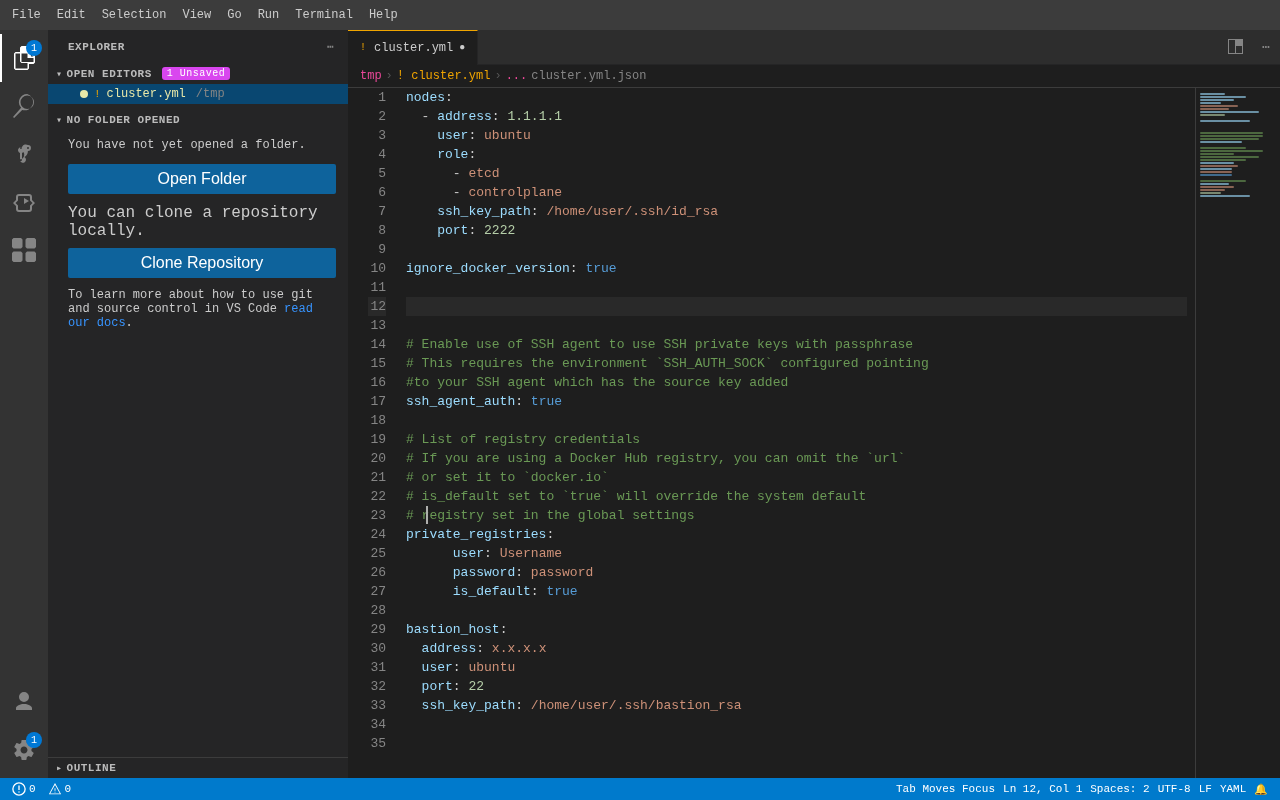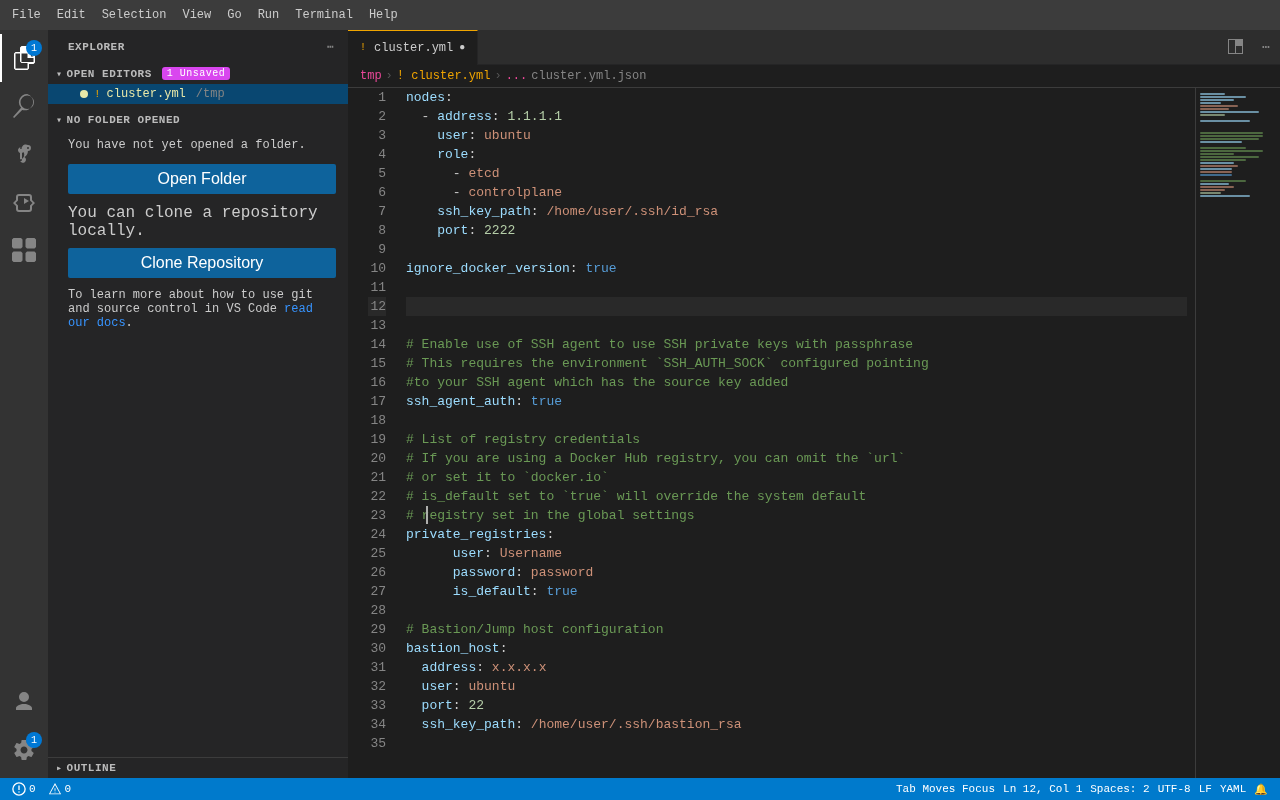--- a/index.html
+++ b/index.html
@@ -570,21 +570,20 @@
         <div class="code-line"><span class="yaml-comment"># List of registry credentials</span></div>
         <div class="code-line"><span class="yaml-comment"># If you are using a Docker Hub registry, you can omit the `url`</span></div>
         <div class="code-line"><span class="yaml-comment"># or set it to `docker.io`</span></div>
         <div class="code-line"><span class="yaml-comment"># is_default set to `true` will override the system default</span></div>
         <div class="code-line"><span class="yaml-comment"># registry set in the global settings</span></div>
         <div class="code-line"><span class="yaml-key">private_registries</span><span>:</span></div>
         <div class="code-line"><span>      </span><span class="yaml-key">user</span><span>: </span><span class="yaml-value-str">Username</span></div>
         <div class="code-line"><span>      </span><span class="yaml-key">password</span><span>: </span><span class="yaml-value-str">password</span></div>
         <div class="code-line"><span>      </span><span class="yaml-key">is_default</span><span>: </span><span class="yaml-value-bool">true</span></div>
         <div class="code-line"></div>
-        <div class="code-line"><span class="yaml-comment"># Bastion/Jump host configuration</span></div>
         <div class="code-line"><span class="yaml-key">bastion_host</span><span>:</span></div>
         <div class="code-line"><span>  </span><span class="yaml-key">address</span><span>: </span><span class="yaml-value-str">x.x.x.x</span></div>
         <div class="code-line"><span>  </span><span class="yaml-key">user</span><span>: </span><span class="yaml-value-str">ubuntu</span></div>
         <div class="code-line"><span>  </span><span class="yaml-key">port</span><span>: </span><span class="yaml-value-num">22</span></div>
         <div class="code-line"><span>  </span><span class="yaml-key">ssh_key_path</span><span>: </span><span class="yaml-path">/home/user/.ssh/bastion_rsa</span></div>
       </div>
 
       <div id="minimap">
         <div class="minimap-content">
           <div style="height:4px"></div>

